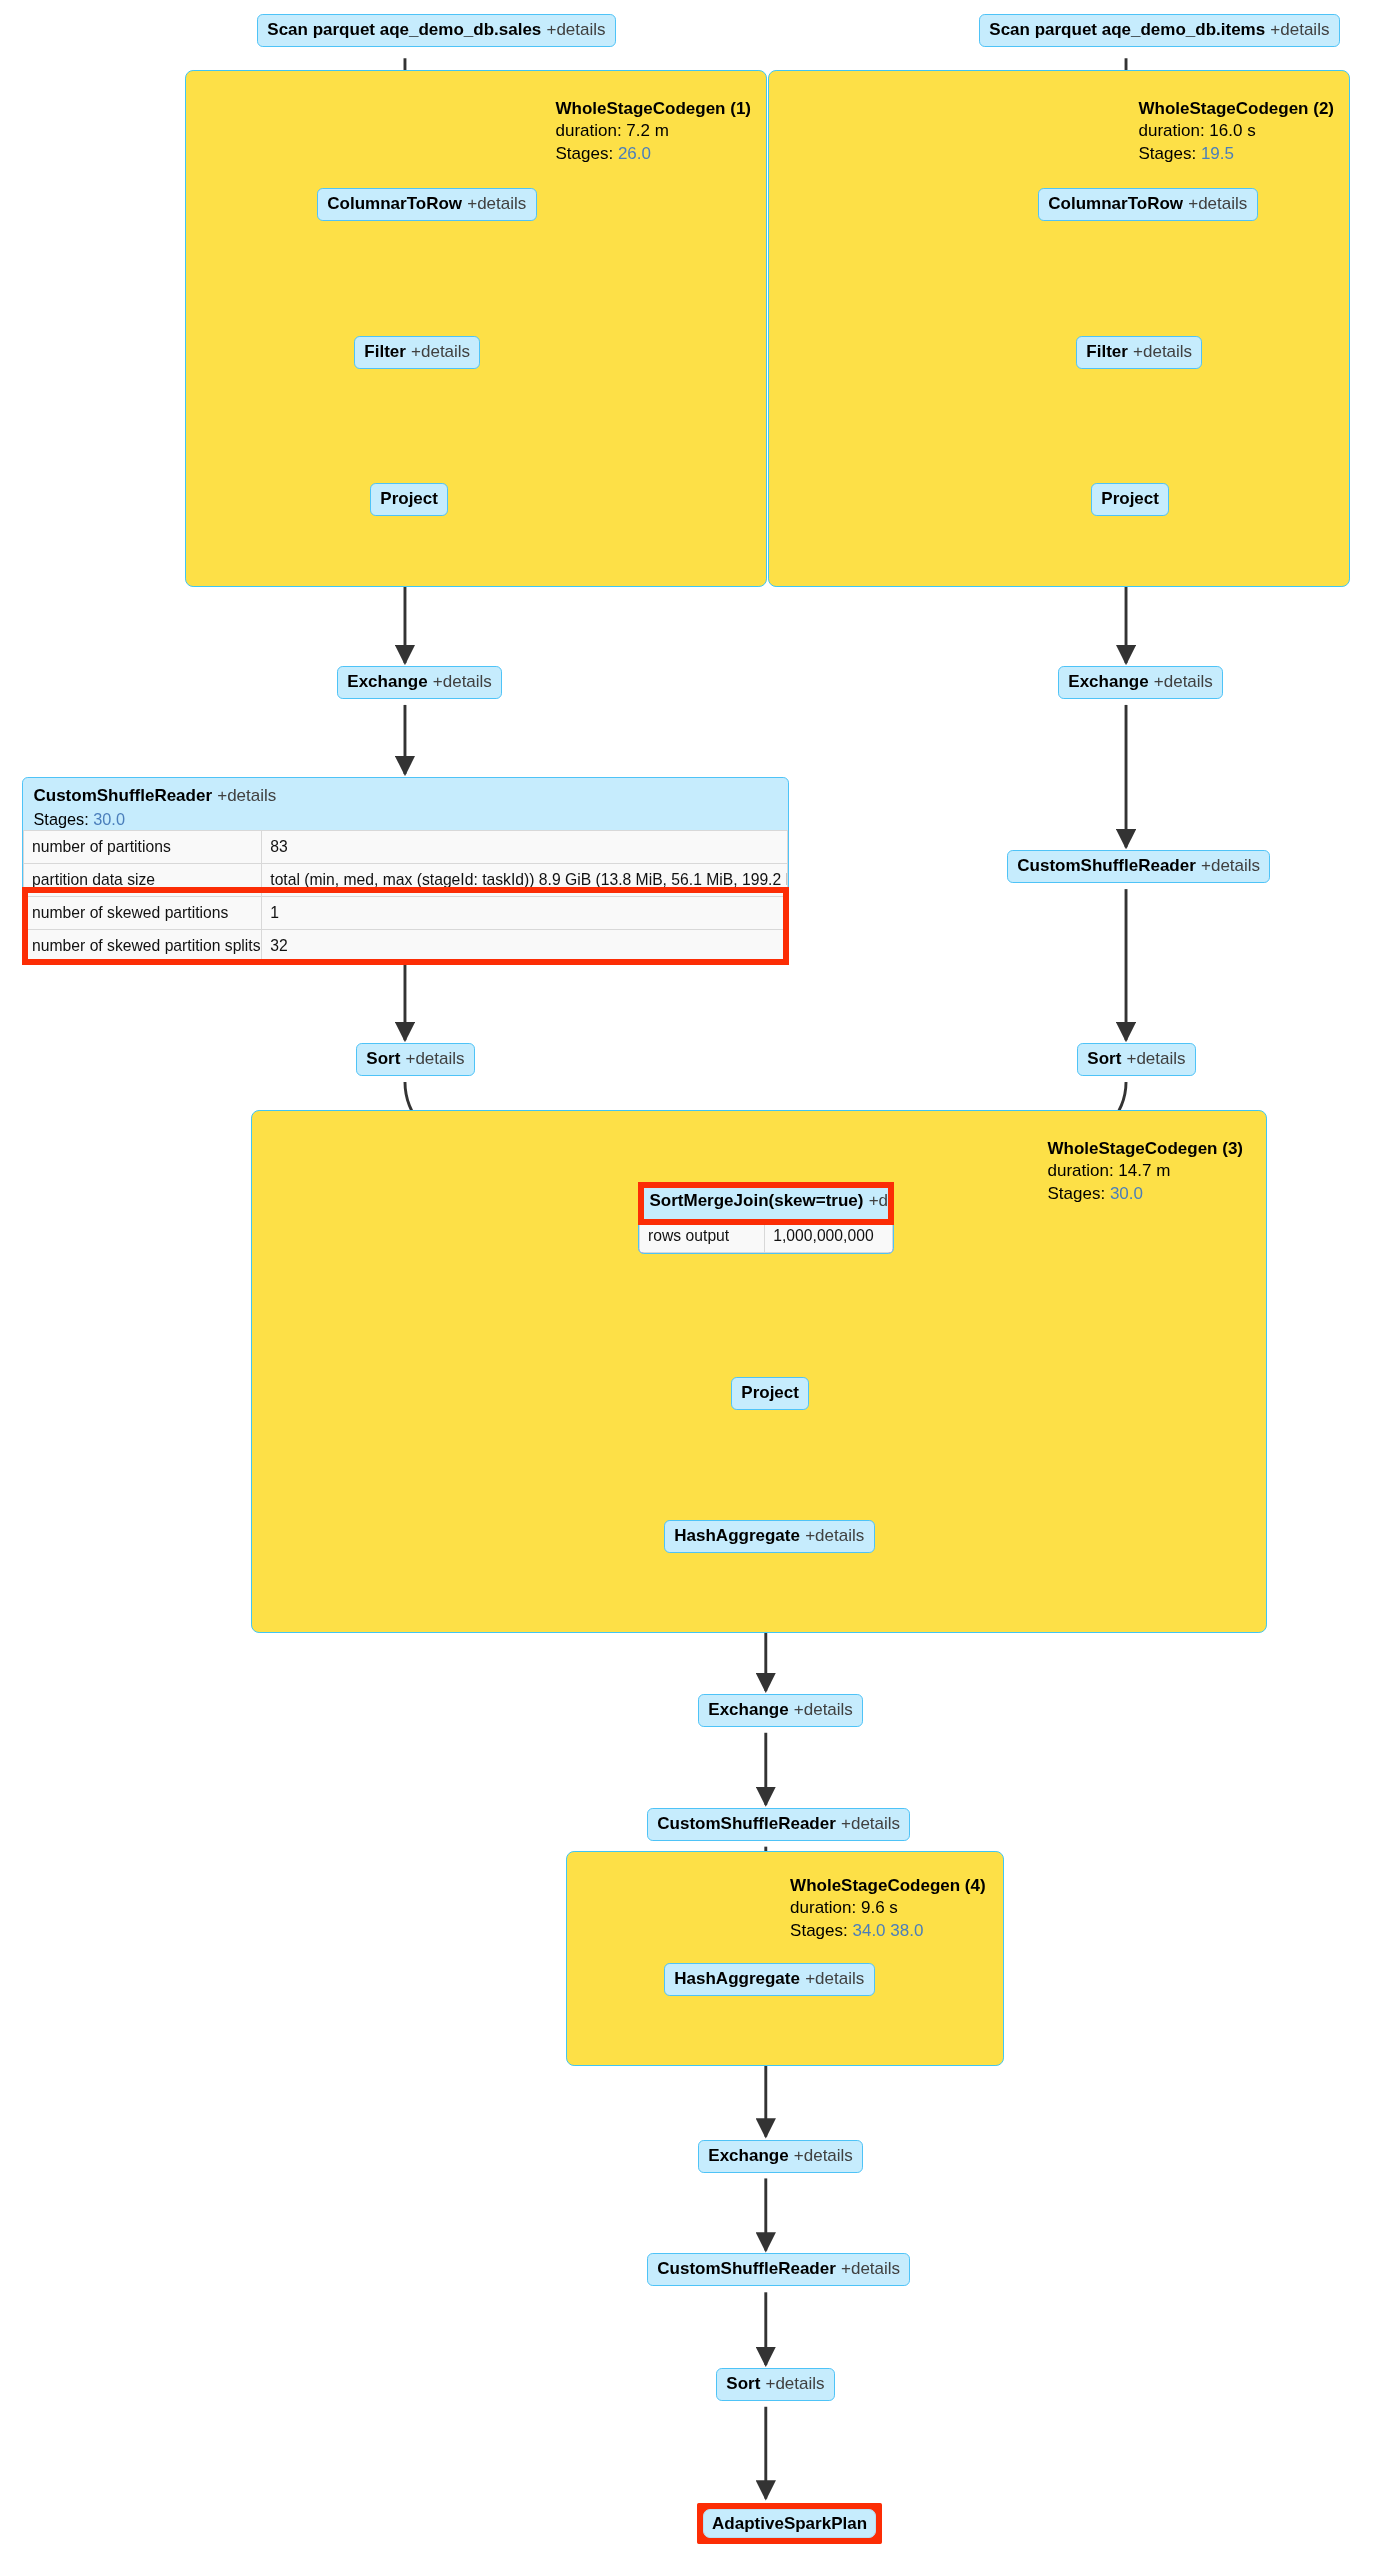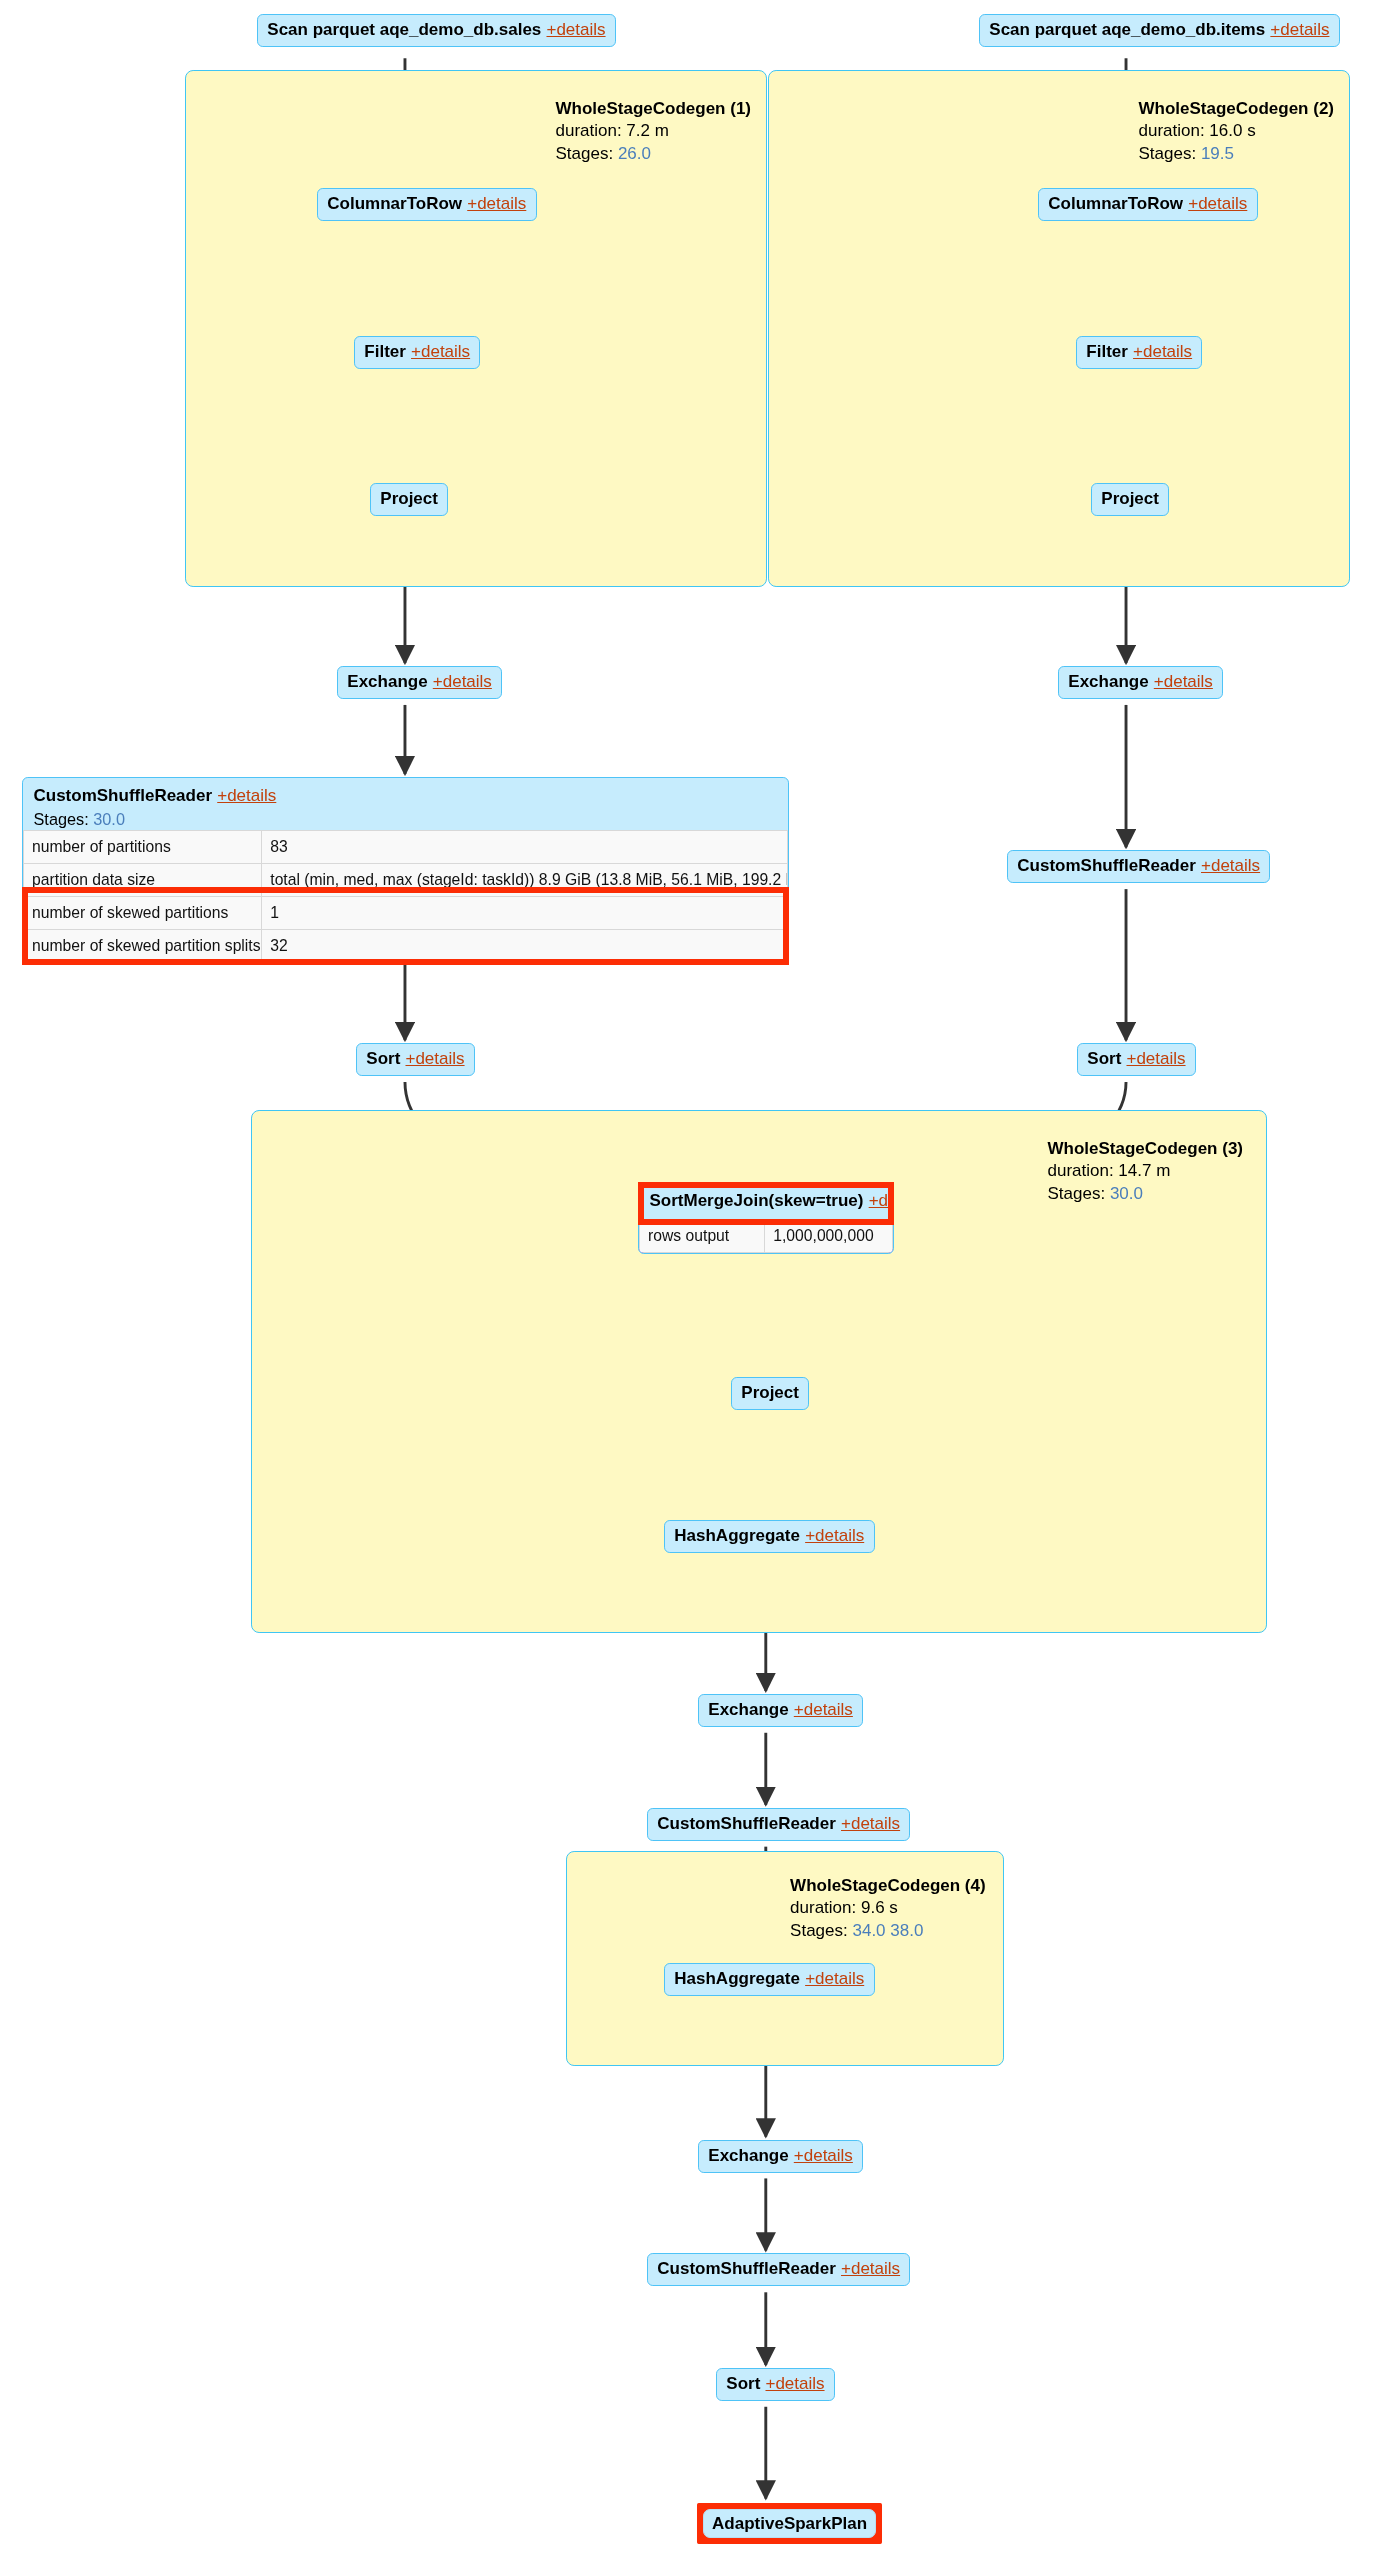--- a/index.html
+++ b/index.html
@@ -25,21 +25,21 @@
     position: absolute;
     left: 0;
     top: 0;
     width: 1384px;
     height: 2576px;
     pointer-events: none;
     z-index: 1;
   }
   .cluster {
     position: absolute;
-    background: #fef9c3;
+    background: #fde047;
     border: 1.2px solid #3fc6f4;
     border-radius: 8.1px;
     box-sizing: border-box;
     z-index: 2;
   }
   .cluster-label {
     position: absolute;
     right: 15px;
     top: 27px;
     text-align: left;
@@ -80,24 +80,23 @@
     padding: 6.4px 9.3px 6.4px 9.3px;
     font-size: 17px;
     white-space: nowrap;
     color: #000000;
     line-height: 1.05;
   }
   .node-title .nm {
     font-weight: bold;
   }
   .node-title .det {
-    color: #c2410c;
+    color: #404040;
     font-weight: normal;
     margin-left: 5.2px;
-    text-decoration: underline;
   }
 
   
   .node.has-table .node-box {
     background: #c6ecfd;
     padding: 0;
   }
   .node.has-table .hdr {
     padding: 9.3px 10.5px 2.3px 10.5px;
   }

